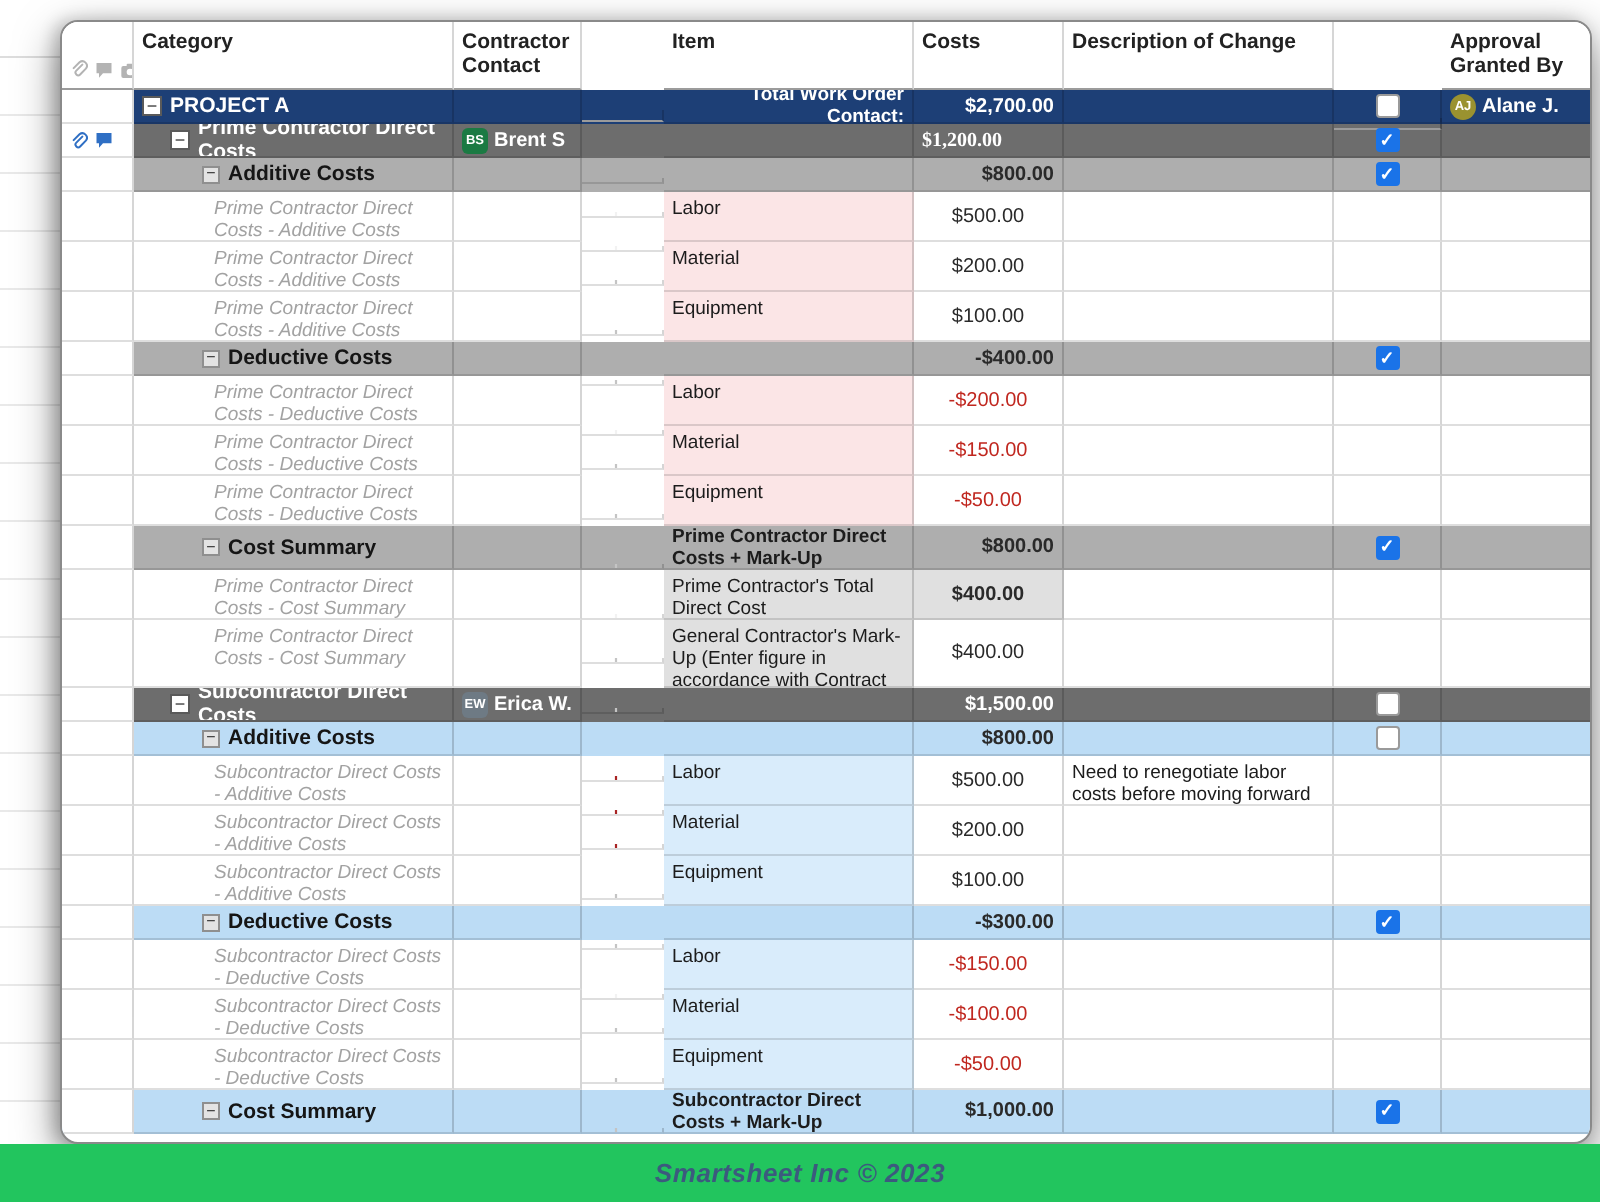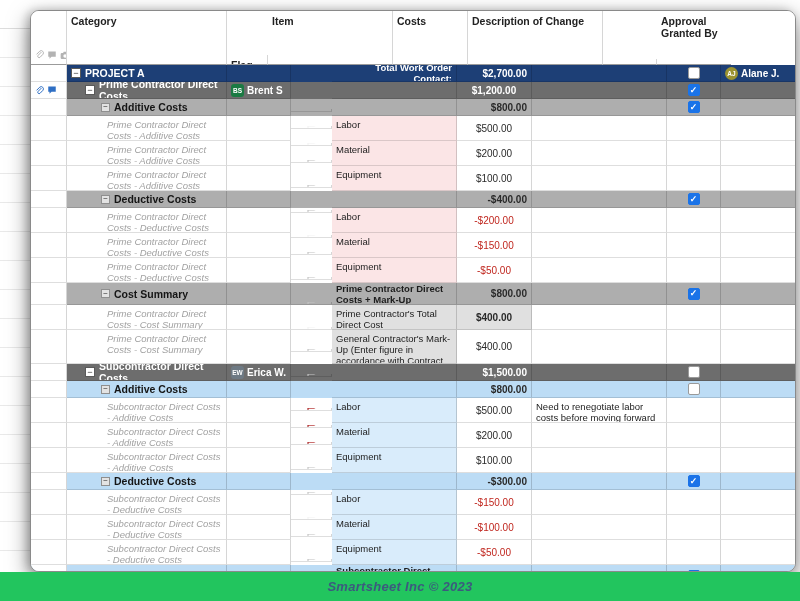--- a/index.html
+++ b/index.html
@@ -35,21 +35,21 @@
   .c0{width:36px;justify-content:flex-start;gap:3px;padding-left:3px;}
   .c1{width:160px;}
   .c2{width:64px;gap:3px;}
   .c3{width:41px;justify-content:center;margin-top:44px;}
   .c4{width:125px;}
   .c5{width:75px;justify-content:center;}
   .c6{width:135px;}
   .c7{width:54px;justify-content:center;}
   .c8{width:74px;border-right:none;gap:3px;}
   
-  .hdr{height:54px;background:#fff;}
+  .hdr{height:34px;background:#fff;}
   .hdr .cell{align-items:flex-start;padding-top:4px;font-size:10.5px;font-weight:bold;color:#222;
     border-bottom:1.5px solid #9b9b9b;line-height:12px;}
   .hdr .c0{align-items:flex-end;padding-bottom:4px;color:#b3b3b3;}
   .hdr .c7 span{white-space:nowrap;}
   
   .detail .cell{align-items:flex-start;padding-top:3px;}
   .detail .c5,.detail .c3,.detail .c7{align-items:center;padding-top:1px;}
   .cat-text{font-size:10.5px;font-weight:bold;color:#151515;line-height:12px;}
   .cat-white{color:#fff;}
   .cat-detail{font-size:9.5px;font-weight:normal;font-style:italic;color:#a2a2a2;line-height:11px;}
@@ -102,20 +102,23 @@
             <svg width="10" height="9" viewBox="0 0 12 10">
               <rect x="0.8" y="2" width="10.4" height="7.2" rx="1.2" fill="currentColor"></rect>
               <rect x="4" y="0.6" width="4" height="2" rx="0.6" fill="currentColor"></rect>
               <circle cx="6" cy="5.6" r="2" fill="#fff"></circle>
             </svg>
           </span>
         </div>
       <div class="cell c1">
           <span>Category</span>
         </div>
+      <div class="cell c2">
+          <span>Contractor Contact</span>
+        </div>
       <div class="cell c3" style="justify-content:flex-start;">
           <span>Flag</span>
         </div>
       <div class="cell c4">
           <span>Item</span>
         </div>
       <div class="cell c5" style="justify-content:flex-start;">
           <span>Costs</span>
         </div>
       <div class="cell c6">
@@ -173,21 +176,21 @@
             <span class="avatar" style="background: rgb(27, 122, 67);">BS</span>
             <span class="contact-name">Brent S</span>
           </div>
           <div class="cell c3">
             <span><svg width="10" height="11" viewBox="0 0 10 11">
                 <path d="M2 1 v9.3" stroke="#f2f2f2" stroke-width="1.1"></path>
                 <path d="M2 1 h6.6 L6.8 3.1 8.6 5.2 H2 z" fill="#ffffff" stroke="#f2f2f2" stroke-width="0.8"></path>
               </svg></span>
           </div>
           <div class="cell c4"></div>
-          <div class="cell c5" style="justify-content: center;">
+          <div class="cell c5" style="justify-content: flex-start; font-family: Liberation Serif, serif;">
             <span class="cost-text cost-bold cost-white">$1,200.00</span>
           </div>
           <div class="cell c6"></div>
           <div class="cell c7">
             <span class="checkbox checked"></span>
           </div>
           <div class="cell c8"></div>
         </div>
         <div class="row" style="height: 17px; background: rgb(174, 174, 174);">
           <div class="cell c0" style="background: rgb(255, 255, 255);"></div>

